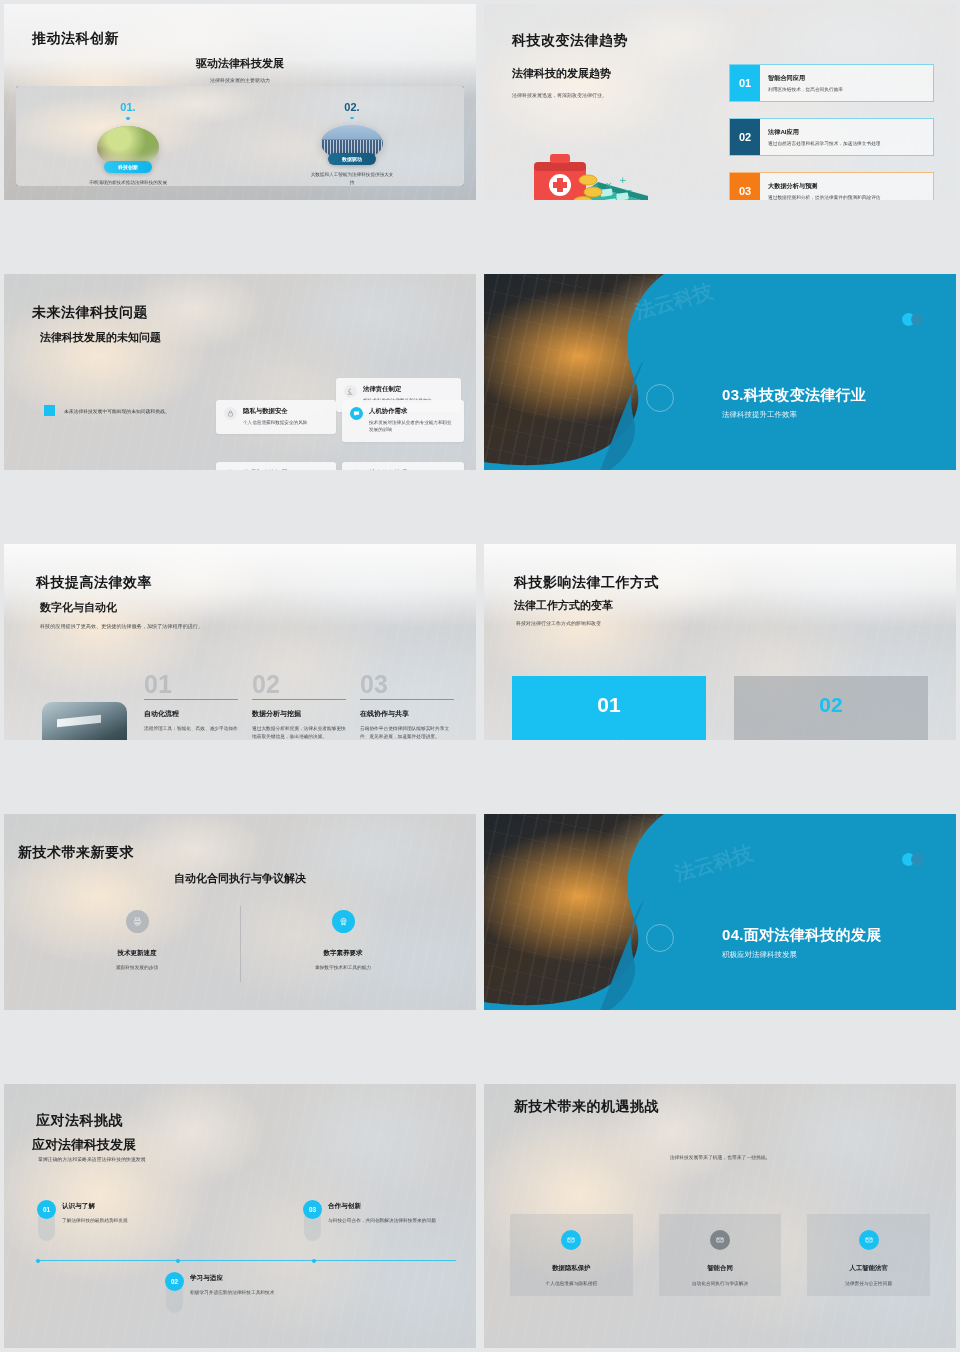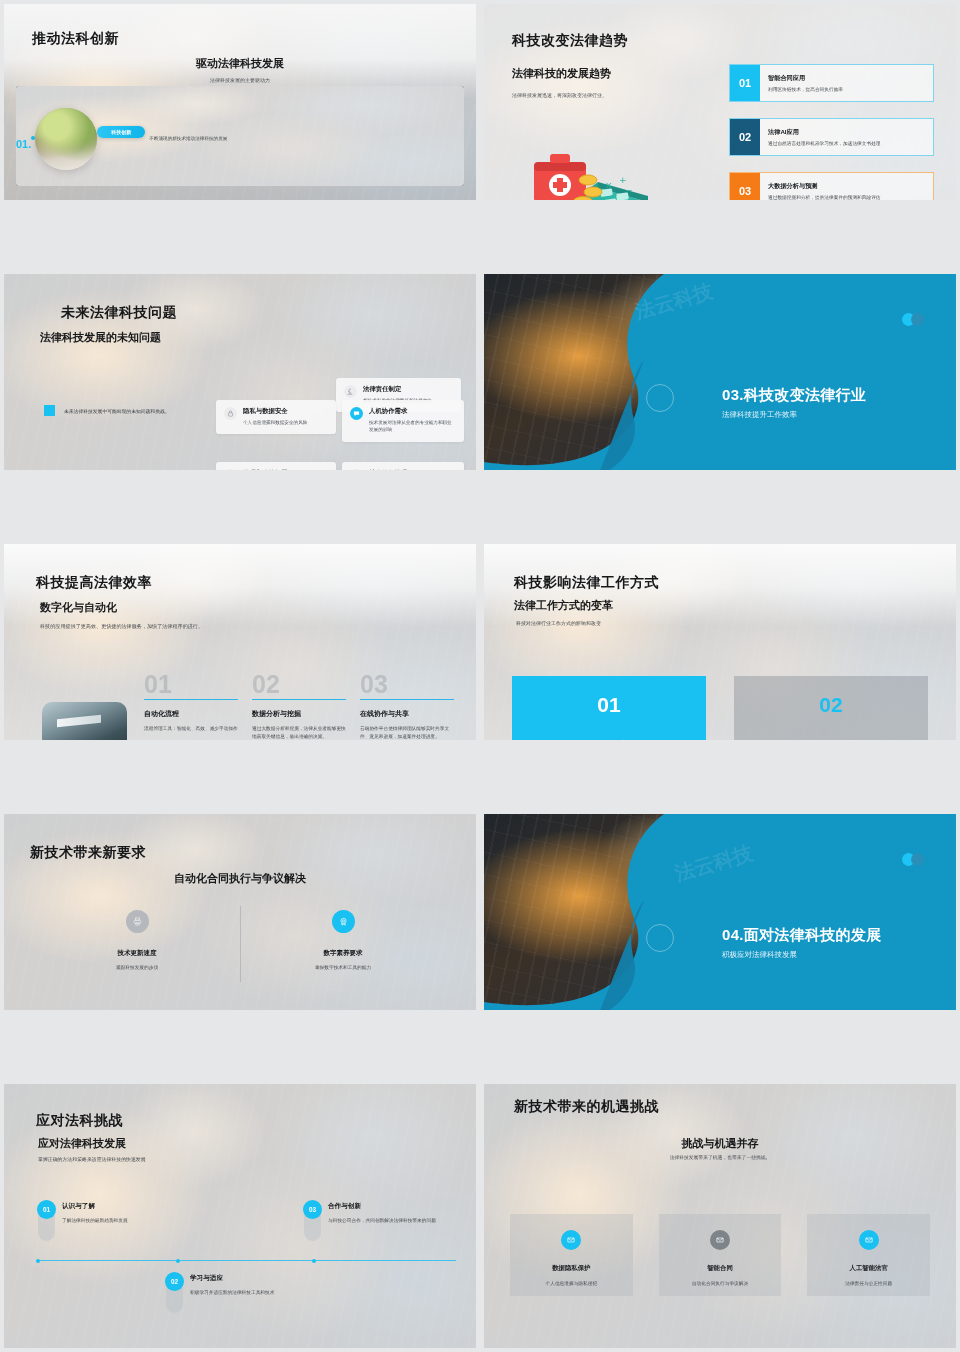--- a/index.html
+++ b/index.html
@@ -61,21 +61,21 @@
   
   .s1-title { top: 26px; left: 28px; }
   .s1-sub { position:absolute; top:52px; left:0; width:100%; text-align:center; font-size:11px; font-weight:700; color:#17181a;}
   .s1-lede { position:absolute; top:73px; left:0; width:100%; text-align:center; font-size:5px; color:#4a4f53;}
   .s1-band {
     position:absolute; left:12px; right:12px; top:82px; bottom:14px;
     overflow:hidden; border-radius: 3px;
   }
   .s1-band .veil { position:absolute; inset:0; background: rgba(252,252,252,.82); }
   .s1-cols { position:absolute; inset:0; display:flex; }
-  .s1-col { flex:1; position:relative; display:flex; flex-direction:row; align-items:center; }
+  .s1-col { flex:1; position:relative; display:flex; flex-direction:column; align-items:center; }
   .s1-num { margin-top: 15px; font-size: 11px; font-weight: 800; }
   .s1-dot { width:4px; height:4px; border-radius:50%; margin-top:4px; }
   .s1-circle {
     width: 62px; height: 62px; border-radius: 50%; margin-top: 6px; overflow:hidden;
     box-shadow: 0 2px 8px rgba(0,0,0,.16);
   }
   .s1-img-a { width:100%; height:100%;
     background:
       radial-gradient(circle at 35% 30%, #cfe08f 0 22%, rgba(207,224,143,0) 55%),
       radial-gradient(circle at 70% 25%, #8fae5a 0 28%, rgba(143,174,90,0) 60%),
@@ -109,21 +109,21 @@
   .s2-item .num {
     width: 30px; display:flex; align-items:center; justify-content:center;
     color:#fff; font-size:11px; font-weight:700;
   }
   .s2-item .body { flex:1; padding: 6px 8px; display:flex; flex-direction:column; justify-content:center; }
   .s2-item .body .h { font-size:6.2px; font-weight:700; color:#14171a; }
   .s2-item .body .d { font-size:4.7px; color:#42474b; margin-top:3px; }
   .s2-illus { position:absolute; left: 42px; top: 132px; width: 130px; height: 92px; }
 
   
-  .s3-title { top: 30px; left: 28px; margin-left: 29px; }
+  .s3-title { top: 30px; left: 28px; }
   .s3-sub { position:absolute; top:56px; left:36px; font-size:11px; font-weight:700; color:#17181a; }
   .s3-bulletbox { position:absolute; left:40px; top:131px; display:flex; align-items:center; gap:9px; }
   .s3-sq { width:11px; height:11px; background:#19c0f2; }
   .s3-bullet-t { font-size:4.8px; color:#33383c; }
   .s3-card {
     position:absolute; background: rgba(248,248,249,.93); border-radius:3px;
     padding: 7px 8px 8px 8px; display:flex; gap:6px;
     box-shadow: 0 1px 3px rgba(0,0,0,.05);
   }
   .s3-ic { width:13px; height:13px; border-radius:50%; background:#ececee; flex:none;
@@ -181,35 +181,35 @@
   .s6-card.a .s6-num { color:#fff; }
   .s6-card.b .s6-num { color:#19c0f2; }
   .s6-txt { font-size:5px; margin-top:24px; text-align:center; }
   .s6-card.a .s6-txt { color:#eefaff; }
   .s6-card.b .s6-txt { color:#2b3034; }
   .s6-btn { margin-top:14px; padding:4px 12px; font-size:5.6px; font-weight:700; }
   .s6-card.a .s6-btn { background:#fff; color:#14171a; }
   .s6-card.b .s6-btn { background:#19c0f2; color:#fff; }
 
   
-  .s7-title { top: 30px; left: 26px; }
+  .s7-title { top: 30px; left: 14px; }
   .s7-sub { position:absolute; top:57px; left:0; width:100%; text-align:center; font-size:11px; font-weight:700; color:#17181a; }
   .s7-wrap { position:absolute; left:30px; right:30px; top:96px; display:flex; }
   .s7-col { flex:1; display:flex; flex-direction:column; align-items:center; }
   .s7-ic { width:23px; height:23px; border-radius:50%; display:flex; align-items:center; justify-content:center; }
   .s7-ic.grey { background:#b5b9bd; color:#e9ebec; }
   .s7-ic.blue { background:#19c0f2; color:#fff; }
   .s7-h { font-size:6.5px; font-weight:700; color:#14171a; margin-top:16px; }
   .s7-d { font-size:4.7px; color:#45494d; margin-top:6px; }
   .s7-vline { position:absolute; left:50%; top:92px; height:76px; width:1px; background: rgba(120,130,140,.32); }
   .s7-foot { position:absolute; left:0; width:100%; text-align:center; top:210px; font-size:4.9px; color:#3f4347; }
 
   
   .s9-title { top: 28px; left: 32px; }
-  .s9-sub { position:absolute; top:52px; left:34px; font-size:11px; font-weight:700; color:#17181a; }
+  .s9-sub { position:absolute; top:52px; left:28px; font-size:13px; font-weight:700; color:#17181a; }
   .s9-lede { position:absolute; top:72px; left:34px; font-size:4.9px; color:#43484c; }
   .s9-axis { position:absolute; left:32px; right:20px; top:176px; height:1.3px; background:#3fc2ee; }
   .s9-node { position:absolute; width:4px; height:4px; border-radius:50%; background:#19c0f2; top:174.5px; }
   .s9-item { position:absolute; display:flex; gap:7px; }
   .s9-pill { width:17px; height:39px; border-radius:9px; background: rgba(190,196,201,.55); position:relative; flex:none; }
   .s9-badge { position:absolute; left:-1px; top:-2px; width:19px; height:19px; border-radius:50%; background:#19c0f2;
               color:#fff; font-size:6.4px; font-weight:700; display:flex; align-items:center; justify-content:center; }
   .s9-h { font-size:6.6px; font-weight:700; color:#14171a; }
   .s9-d { font-size:4.7px; color:#44494d; margin-top:6px; line-height:1.6; }
 
@@ -244,20 +244,29 @@
       <div class="s1-line"></div>
       <div class="s1-cols">
         <div class="s1-col">
           <div class="s1-num" style="color:#19c0f2">01.</div>
           <div class="s1-dot" style="background:#19c0f2"></div>
           <div class="s1-circle">
               <div class="s1-img-a"></div>
             </div>
           <div class="s1-pill" style="background:linear-gradient(90deg,#2bc7f5,#0fb4ea)">科技创新</div>
           <div class="s1-desc">不断涌现的新技术推动法律科技的发展</div>
+        </div>
+        <div class="s1-col">
+          <div class="s1-num" style="color:#175a7d">02.</div>
+          <div class="s1-dot" style="background:#19c0f2"></div>
+          <div class="s1-circle">
+              <div class="s1-img-b"></div>
+            </div>
+          <div class="s1-pill" style="background:linear-gradient(90deg,#1c6d93,#15597a)">数据驱动</div>
+          <div class="s1-desc">大数据和人工智能为法律科技提供强大支持</div>
         </div>
       </div>
     </div>
   </div>
 
   <div class="slide">
     <div class="bg-photo"></div>
     <div class="veil-strong"></div>
     <div class="kicker s2-title">科技改变法律趋势</div>
     <div class="s2-sub">法律科技的发展趋势</div>
@@ -545,21 +554,20 @@
         <div class="s9-h">合作与创新</div>
         <div class="s9-d">与科技公司合作，共同创新解决法律科技带来的问题</div>
       </div>
     </div>
   </div>
 
   <div class="slide">
     <div class="bg-photo"></div>
     <div class="veil-med"></div>
     <div class="kicker s10-title">新技术带来的机遇挑战</div>
-    <div class="s10-sub">挑战与机遇并存</div>
     <div class="s10-lede">法律科技发展带来了机遇，也带来了一些挑战。</div>
     <div class="s10-cards">
       <div class="s10-card">
         <div class="s10-ic blue">
           <svg viewBox="0 0 14 14" width="8" height="8" fill="currentColor">
               <path d="M1.5 3.5h11v7h-11z" fill="none" stroke="currentColor" stroke-width="1.2"></path>
               <path d="M1.8 4 7 7.8 12.2 4" fill="none" stroke="currentColor" stroke-width="1.2"></path>
             </svg>
         </div>
         <div class="s10-h">数据隐私保护</div>

